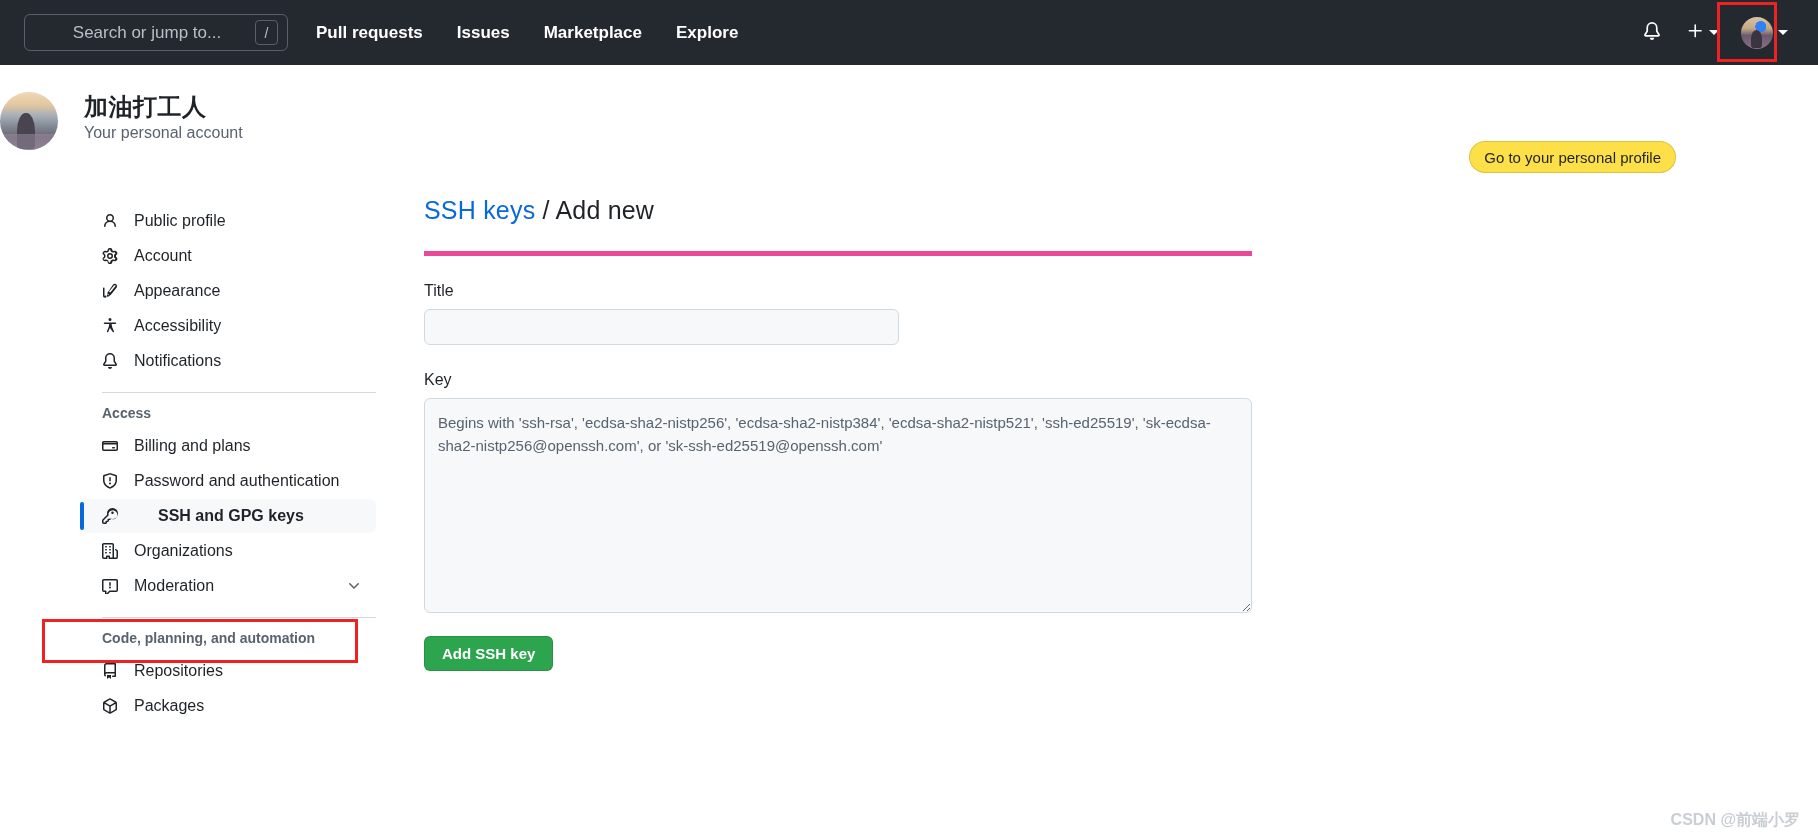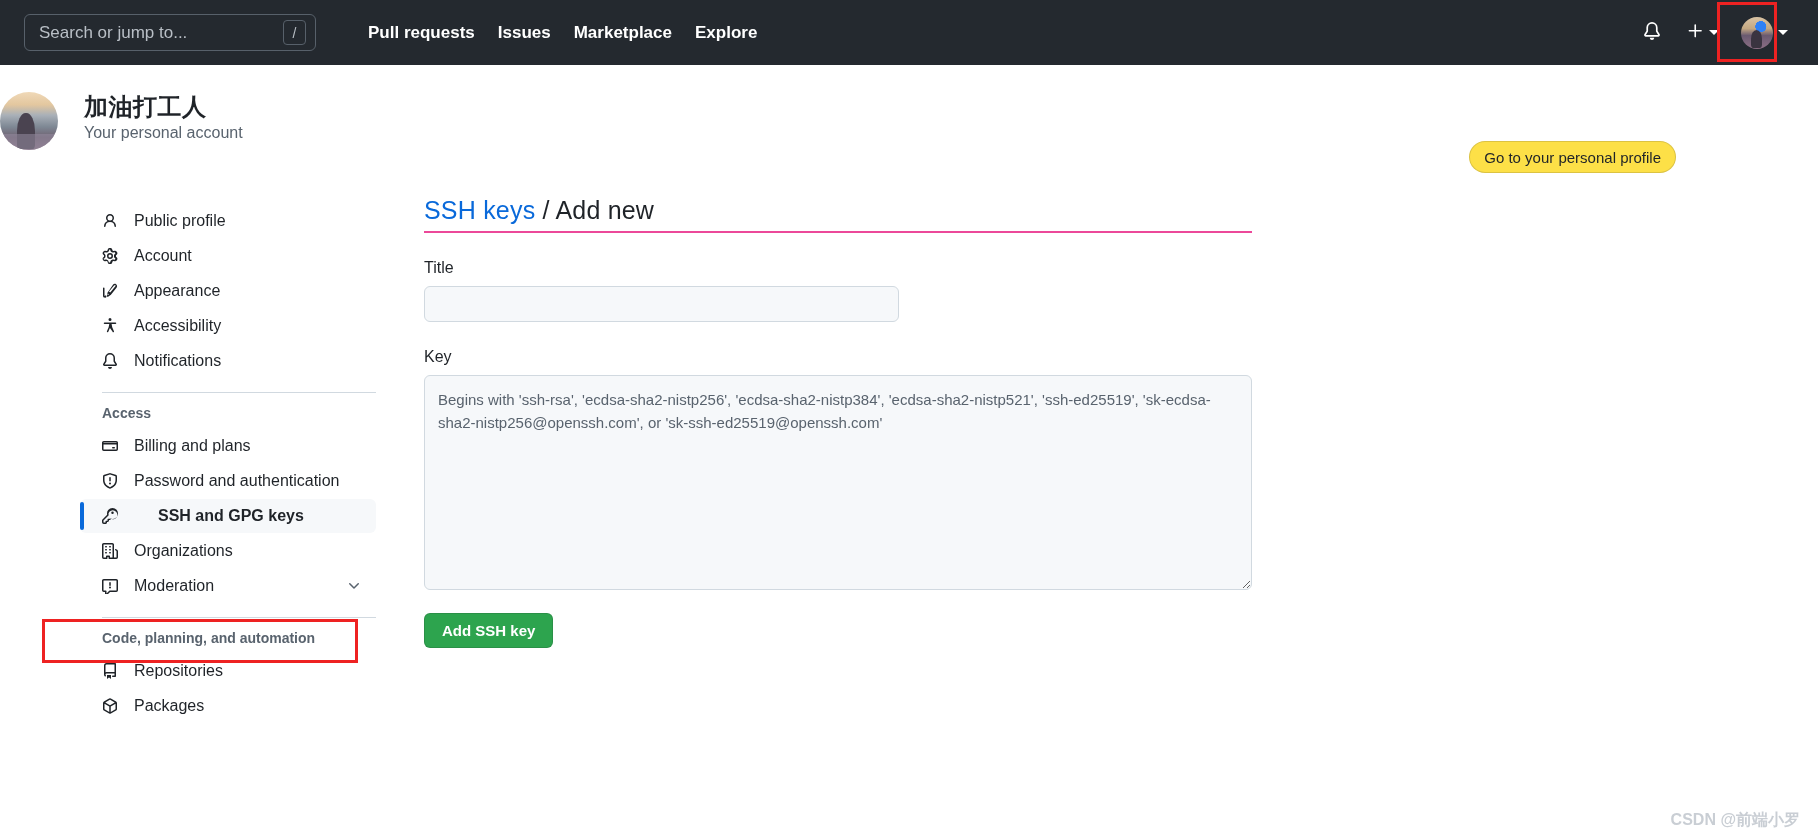--- a/index.html
+++ b/index.html
@@ -17,52 +17,53 @@
   .topbar {
     height: 65px;
     background: #24292f;
     display: flex;
     align-items: center;
     padding: 0 20px 0 24px;
     position: relative;
   }
 
   .search-box {
-    width: 292px;
+    width: 264px;
     height: 37px;
     border: 1px solid #57606a;
     border-radius: 6px;
     display: flex;
     align-items: center;
     padding: 0 9px 0 14px;
     margin-left: 0px;
     background: transparent;
     cursor: text;
+    text-align: center;
   }
   .search-placeholder {
     flex: 1;
     color: #b9bfc6;
     font-size: 17px;
     line-height: 1;
     white-space: nowrap;
   }
   .slash-key {
     width: 23px; height: 25px;
     border: 1px solid #57606a;
     border-radius: 4px;
     color: #b9bfc6;
     font-size: 14px;
     display: flex; align-items: center; justify-content: center;
   }
 
   .topnav {
     display: flex;
     align-items: center;
-    gap: 23px;
-    margin-left: 52px;
+    gap: 34px;
+    margin-left: 28px;
   }
   .topnav a {
     color: #ffffff;
     font-size: 17px;
     font-weight: bold;
     text-decoration: none;
     white-space: nowrap;
   }
 
   .top-right {
@@ -259,22 +260,22 @@
   
   .main {
     margin-left: 48px;
     width: 828px;
     padding-top: 0px;
   }
   .main-heading {
     font-size: 25px;
     font-weight: normal;
     color: #1f2328;
-    padding-bottom: 6px;
-    border-bottom: 2px solid #ec4899;
+    padding-bottom: 26px;
+    border-bottom: 5px solid #ec4899;
     letter-spacing: 0.2px;
   }
   .main-heading a {
     color: #0969da;
     text-decoration: none;
     cursor: pointer;
   }
   .field-label {
     font-size: 16px;
     color: #1f2328;

